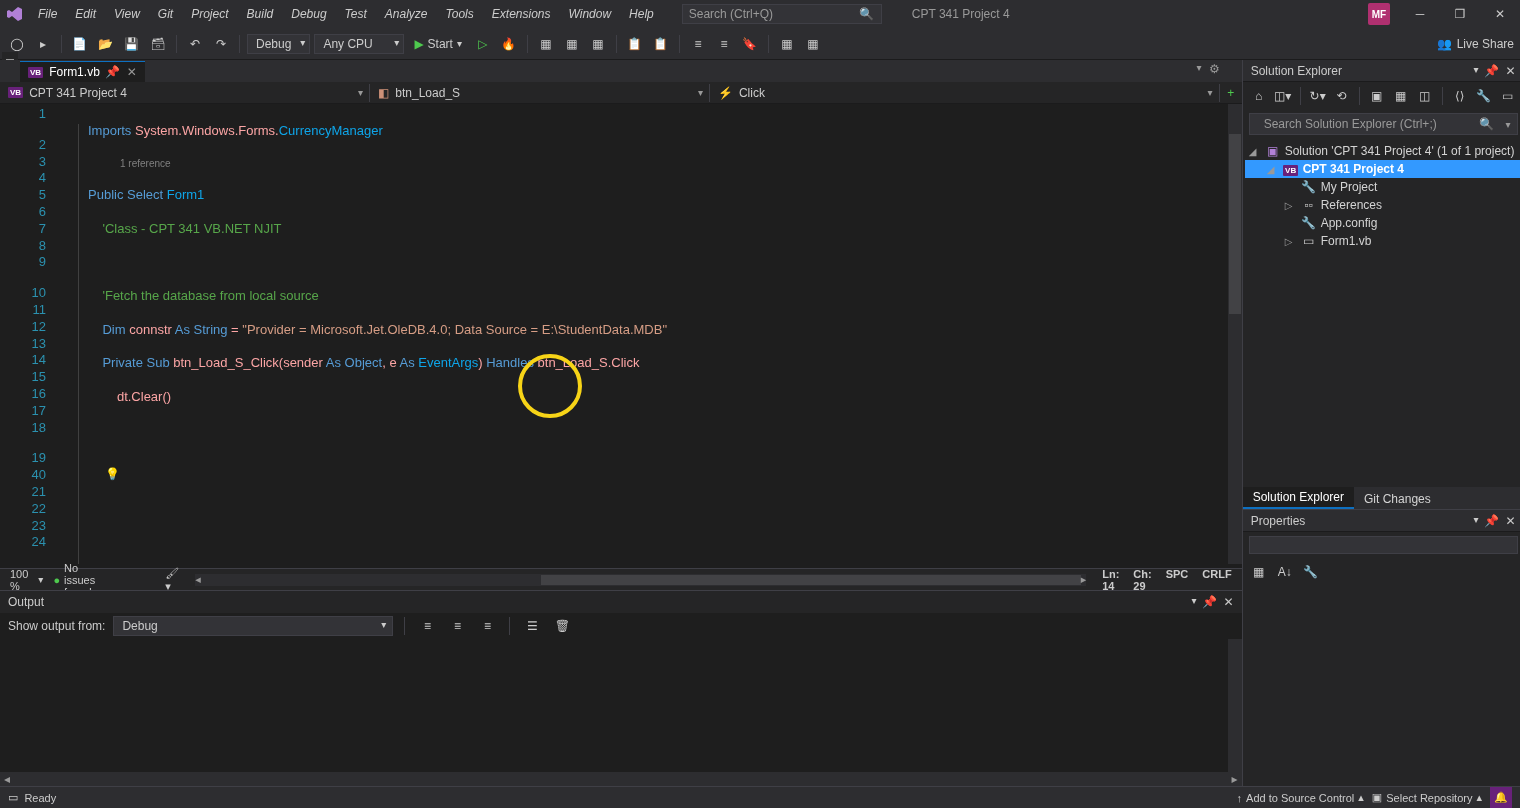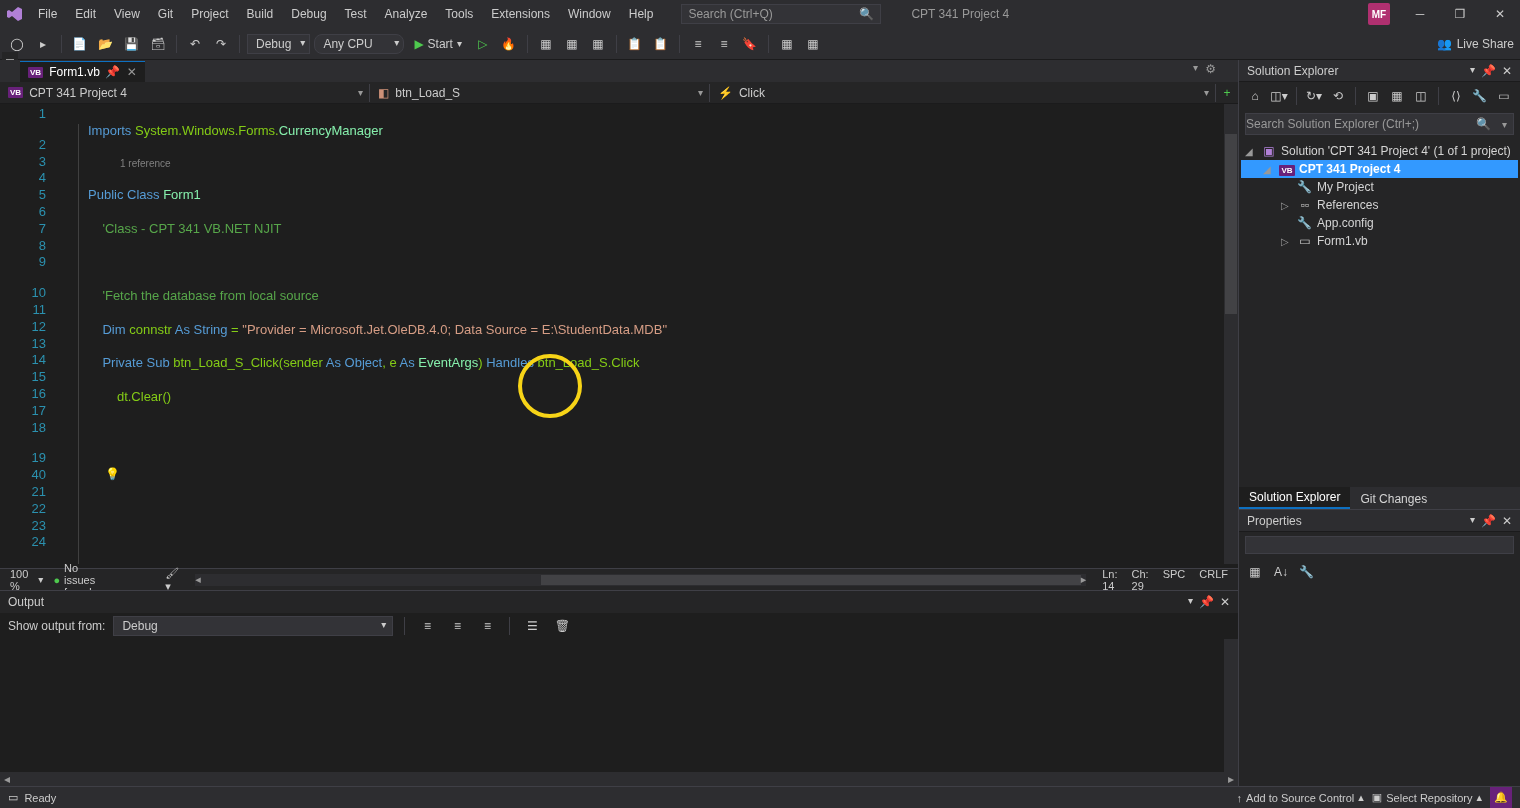--- a/index.html
+++ b/index.html
@@ -2,21 +2,21 @@
 <html><head>
 <meta charset="utf-8">
 <style>
 * { margin: 0; padding: 0; box-sizing: border-box; font-family: 'Segoe UI', Tahoma, sans-serif; }
 body { background: #1e1e1e; color: #d4d4d4; font-size: 12px; overflow: hidden; width: 1520px; height: 808px; }
 
 
 .titlebar { height: 28px; background: #2d2d30; display: flex; align-items: center; color: #ccc; }
 .titlebar .logo { width: 30px; display: flex; align-items: center; justify-content: center; }
 .menubar { display: flex; gap: 2px; }
-.menubar .item { padding: 4px 8px; cursor: pointer; }
+.menubar .item { padding: 4px 8px; cursor: pointer; font-style: italic; }
 .searchbox { margin-left: 20px; background: #333337; border: 1px solid #3f3f46; width: 200px; height: 20px; display: flex; align-items: center; padding: 0 6px; color: #999; position: relative; }
 .searchbox .search-icon-right { position: absolute; right: 6px; }
 .titlebar .project-name { margin-left: 30px; color: #999; }
 .titlebar .spacer { flex: 1; }
 .titlebar .userbadge { background: #b03070; width: 22px; height: 22px; border-radius: 2px; display: flex; align-items: center; justify-content: center; color: #fff; font-size: 10px; font-weight: 600; margin-right: 10px; }
 .win-controls { display: flex; }
 .win-controls div { width: 40px; height: 28px; display: flex; align-items: center; justify-content: center; cursor: pointer; }
 
 
 .toolbar { height: 32px; background: #2d2d30; border-bottom: 1px solid #1b1b1c; display: flex; align-items: center; padding: 0 6px; gap: 4px; }
@@ -52,54 +52,54 @@
 .editor { display: flex; font-family: Consolas, monospace; font-size: 13px; line-height: 16.8px; background: #1e1e1e; height: 460px; position: relative; }
 .gutter { width: 58px; text-align: right; color: #2b91af; padding-right: 12px; user-select: none; padding-top: 2px; background: #1e1e1e; position: relative; }
 .margin2 { width: 26px; position: relative; }
 .fold-line { position: absolute; left: 20px; top: 20px; bottom: 0; width: 1px; background: #404040; }
 .gutter div { height: 16.8px; }
 .gutter .ref { color: #808080; font-size: 10px; height: 14px; }
 .code { flex: 1; padding-left: 4px; white-space: pre; padding-top: 2px; position: relative; }
 .code .line { height: 16.8px; }
 .code .ref-line { color: #808080; font-size: 10px; height: 14px; padding-left: 32px; }
 .k { color: #569cd6; } 
-.t { color: #86efac; } 
+.t { color: #0ea5e9; } 
 .s { color: #d69d85; } 
 .c { color: #57a64a; } 
-.p { color: #84cc16; }
+.p { color: #fca5a5; }
 .lightbulb { position: absolute; left: 105px; top: 363px; color: #d7ba7d; font-size: 12px; }
 
 .yellow-circle { position: absolute; border: 4px solid #f7d417; border-radius: 50%; width: 64px; height: 64px; pointer-events: none; z-index: 50; }
 .circle1 { left: 518px; top: 250px; }
 
 
 .editor-status { height: 22px; background: #252526; border-top: 1px solid #3f3f46; display: flex; align-items: center; padding: 0 10px; gap: 10px; color: #ccc; font-size: 11px; }
 .editor-status .no-issues { display: flex; align-items: center; gap: 4px; }
 .editor-status .check { color: #4ec94e; }
-.editor-status .right { margin-left: auto; display: flex; gap: 14px; }
+.editor-status .right { margin-left: auto; display: flex; gap: 14px; font-weight: bold; }
 .hscroll { height: 12px; background: #2d2d30; display: flex; align-items: center; }
 .hscroll .thumb { margin-left: 340px; height: 10px; width: 540px; background: #424245; }
 
 
 .output-panel { background: #1e1e1e; border-top: 1px solid #3f3f46; height: 196px; display: flex; flex-direction: column; }
 .output-header { height: 22px; display: flex; align-items: center; padding: 0 8px; background: #252526; color: #ccc; }
 .output-header .right { margin-left: auto; display: flex; gap: 6px; }
 .output-toolbar { height: 26px; display: flex; align-items: center; padding: 0 8px; gap: 8px; color: #ccc; background: #1e1e1e; }
 .out-combo { background: #333337; border: 1px solid #3f3f46; padding: 2px 20px 2px 8px; width: 280px; position: relative; }
 .out-combo::after { content: '▾'; position: absolute; right: 6px; font-size: 10px; }
 .output-body { flex: 1; background: #1e1e1e; position: relative; }
 .output-scroll { position: absolute; right: 0; top: 0; width: 14px; height: 100%; background: #2d2d30; }
 .output-hscroll { height: 14px; background: #2d2d30; display: flex; }
 
 
 .panel-header { height: 22px; background: #2d2d30; display: flex; align-items: center; padding: 0 8px; color: #ccc; border-bottom: 1px solid #1b1b1c; }
 .panel-header .right { margin-left: auto; display: flex; gap: 6px; }
 .sol-toolbar { height: 28px; display: flex; align-items: center; padding: 0 6px; gap: 4px; background: #252526; }
 .sol-toolbar .ic { width: 20px; height: 20px; display: flex; align-items: center; justify-content: center; color: #ccc; cursor: pointer; }
-.sol-search { margin: 3px 6px; background: #333337; border: 1px solid #3f3f46; padding: 3px 0; color: #999; display: flex; align-items: center; position: relative; }
+.sol-search { margin: 3px 6px; background: #333337; border: 1px solid #3f3f46; padding: 3px 14px; color: #999; display: flex; align-items: center; position: relative; }
 .sol-search .mag { position: absolute; right: 22px; }
 .sol-search .dd { position: absolute; right: 6px; font-size: 10px; }
 .tree { padding: 4px 2px; font-size: 12px; }
 .tree .node { display: flex; align-items: center; gap: 4px; padding: 2px 4px; cursor: pointer; }
 .tree .node.selected { background: #3399ff; color: #fff; }
 .tree .indent1 { padding-left: 22px; }
 .tree .indent2 { padding-left: 40px; }
 .tree .exp { width: 12px; color: #999; font-size: 10px; }
 .tree .ico { width: 16px; text-align: center; }
 
@@ -172,21 +172,21 @@
   <div class="tb-sep"></div>
   <div class="tb-btn">📄</div>
   <div class="tb-btn">📂</div>
   <div class="tb-btn">💾</div>
   <div class="tb-btn">🗃</div>
   <div class="tb-sep"></div>
   <div class="tb-btn">↶</div>
   <div class="tb-btn">↷</div>
   <div class="tb-sep"></div>
   <div class="tb-combo">Debug</div>
-  <div class="tb-combo" style="width:90px;border-radius:8px;">Any CPU</div>
+  <div class="tb-combo" style="width:90px;">Any CPU</div>
   <div class="tb-start">
       <span class="play-green">▶</span>
       <span>Start</span>
       <span style="font-size:10px;">▾</span>
     </div>
   <div class="tb-btn play-green">▷</div>
   <div class="tb-btn">🔥</div>
   <div class="tb-sep"></div>
   <div class="tb-btn">▦</div>
   <div class="tb-btn">▦</div>
@@ -271,21 +271,21 @@
           <div>22</div>
           <div>23</div>
           <div>24</div>
         </div>
         <div class="margin2">
             <div class="fold-line"></div>
           </div>
         <div class="code">
 <div class="line"><span class="k">Imports</span> <span class="p">System.Windows.Forms.</span><span class="t">CurrencyManager</span></div>
 <div class="ref-line">1 reference</div>
-<div class="line"><span class="k">Public Class</span> <span class="t">Form1</span></div>
+<div class="line"><span class="k">Public Select</span> <span class="t">Form1</span></div>
 <div class="line">    <span class="c">'Class - CPT 341 VB.NET NJIT</span></div>
 <div class="line"> </div>
 <div class="line">    <span class="c">'Fetch the database from local source</span></div>
 <div class="line">    <span class="k">Dim</span> <span class="p">connstr</span> <span class="k">As</span> <span class="k">String</span><span class="p"> = </span><span class="s">"Provider = Microsoft.Jet.OleDB.4.0; Data Source = E:\StudentData.MDB"</span></div>
 <div class="line">    <span class="k">Private Sub</span> <span class="p">btn_Load_S_Click</span><span class="p">(sender </span><span class="k">As</span><span class="k"> Object</span><span class="p">, e </span><span class="k">As</span><span class="t"> EventArgs</span><span class="p">) </span><span class="k">Handles</span><span class="p"> btn_Load_S.Click</span></div>
 <div class="line">        <span class="p">dt.Clear()</span></div>
 
 
 
 

